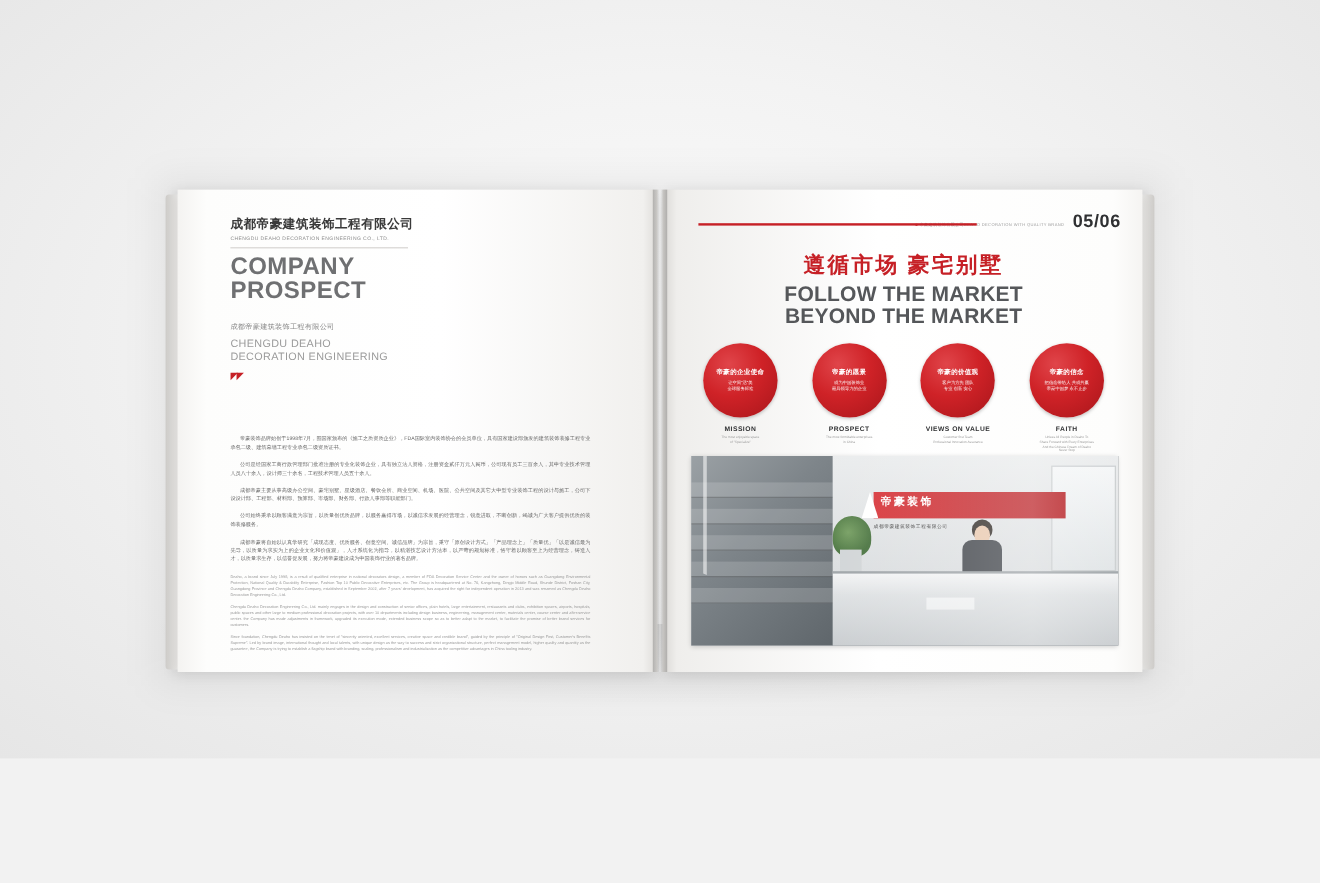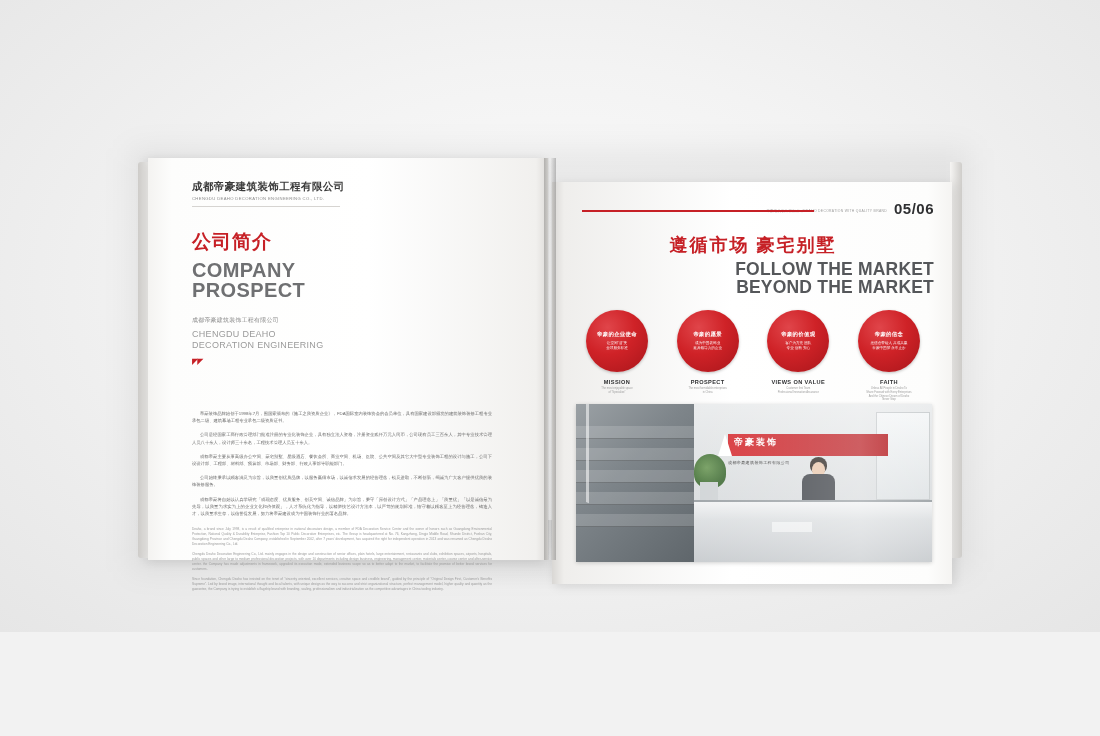--- a/index.html
+++ b/index.html
@@ -24,21 +24,20 @@
   }
 
   .page{position:absolute;top:0;height:402px;background:#fdfdfb;}
   .page.left{left:0;width:400px;
     background:linear-gradient(to right,#f4f3f1 0%, #fdfdfc 6%, #ffffff 55%, #f1f0ee 97%, #dddbd8 100%);
     box-shadow:-3px 2px 10px rgba(0,0,0,0.10);
   }
   .page.right{left:404px;width:400px;
     background:linear-gradient(to left,#f5f4f2 0%, #fdfdfc 6%, #ffffff 55%, #efeeec 97%, #d9d7d4 100%);
     box-shadow:3px 2px 10px rgba(0,0,0,0.10);
-    margin-top:24px;
   }
   
   .gutter{position:absolute;left:396px;top:0;width:12px;height:402px;
     background:linear-gradient(to right, rgba(0,0,0,0.22) 0%, rgba(0,0,0,0.06) 35%, rgba(255,255,255,0.25) 50%, rgba(0,0,0,0.06) 65%, rgba(0,0,0,0.22) 100%);
   }
   
   .stack-left{position:absolute;left:-10px;top:4px;width:12px;height:396px;
     background:linear-gradient(to right,#cfcdca,#f6f5f3);border-radius:3px 0 0 3px;}
   .stack-right{position:absolute;left:802px;top:4px;width:12px;height:396px;
     background:linear-gradient(to left,#cfcdca,#f6f5f3);border-radius:0 3px 3px 0;}
@@ -66,21 +65,21 @@
   
   .rp{position:absolute;left:20px;top:18px;width:362px;}
   .rp-head{display:flex;align-items:flex-start;justify-content:flex-end;}
   .rp-rule{position:absolute;left:10px;top:10px;width:232px;border-top:2px solid #c62026;}
   .rp-headmeta{font-size:3.4px;color:#9d9d9d;letter-spacing:.3px;margin-right:7px;margin-top:9px;}
   .rp-headmeta .dot{color:#c62026;}
   .pagenum{font-size:15px;font-weight:bold;color:#2f3032;letter-spacing:.5px;margin-top:0px;}
 
   .slogan-cn{margin-top:16px;text-align:center;font-size:18px;font-weight:bold;color:#c62026;letter-spacing:2px;}
   .slogan-en{margin-top:3px;text-align:center;font-size:17.5px;line-height:18px;font-weight:bold;color:#55575a;letter-spacing:.2px;}
-  .slogan-en span{display:block;text-align:right;}
+  .slogan-en span{display:block;}
 
   .circles{margin-top:14px;display:flex;justify-content:space-between;padding:0 6px;}
   .circle-wrap{width:78px;text-align:center;}
   .circle{width:62px;height:62px;border-radius:50%;margin:0 auto;
     background:radial-gradient(circle at 35% 28%, #e0454a 0%, #cf2227 45%, #a8161b 100%);
     color:#fff;display:flex;flex-direction:column;align-items:center;justify-content:center;
     box-shadow:0 1px 3px rgba(0,0,0,0.25);}
   .c-t{font-size:5.4px;font-weight:bold;letter-spacing:.3px;}
   .c-l{font-size:3.6px;margin-top:3px;line-height:5px;opacity:.95;}
   .c-l span{display:block;}
@@ -132,21 +131,20 @@
   <div class="book">
     <div class="stack-left"></div>
     <div class="stack-right"></div>
 
     <div class="page left">
       <div class="lp">
         <div class="logo-cn">成都帝豪建筑装饰工程有限公司</div>
         <div class="logo-en">CHENGDU DEAHO DECORATION ENGINEERING CO., LTD.</div>
         <div class="logo-rule"></div>
 
-        <div class="title-cn">公司简介</div>
         <div class="title-en">
           <span>COMPANY</span>
           <span>PROSPECT</span>
         </div>
 
         <div class="sub-cn">成都帝豪建筑装饰工程有限公司</div>
         <div class="sub-en">
           <span>CHENGDU DEAHO</span>
           <span>DECORATION ENGINEERING</span>
         </div>

